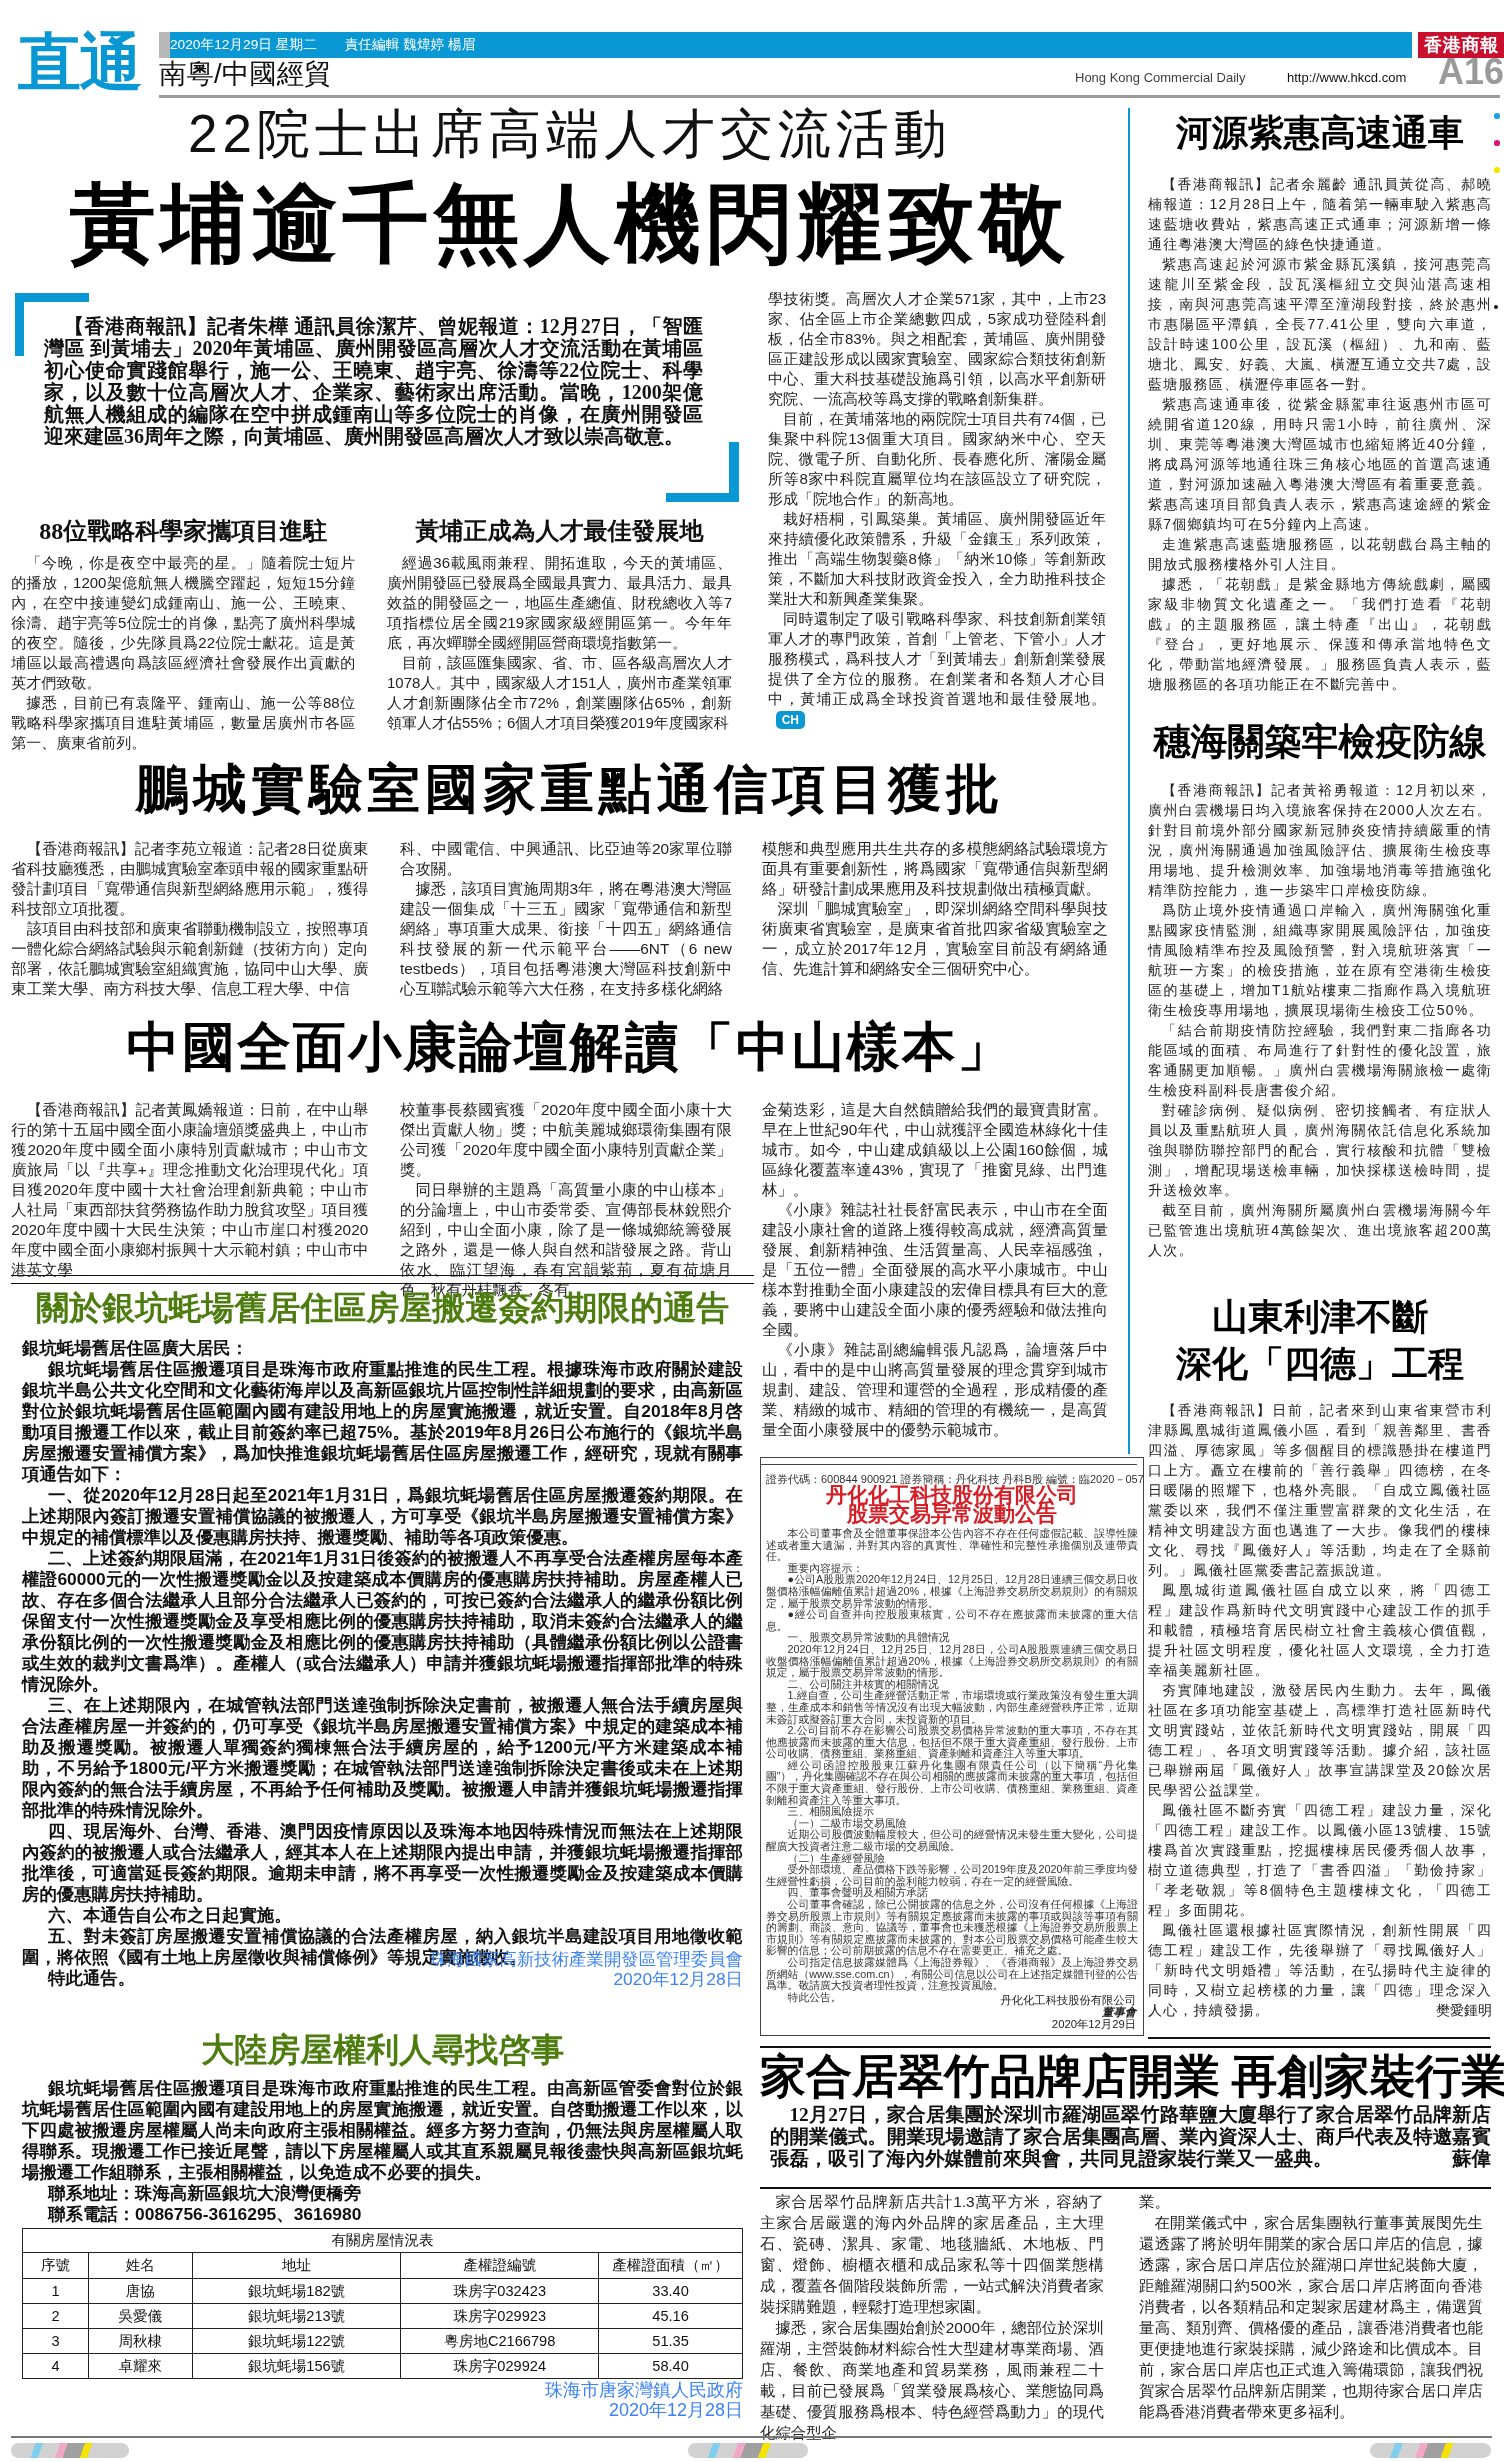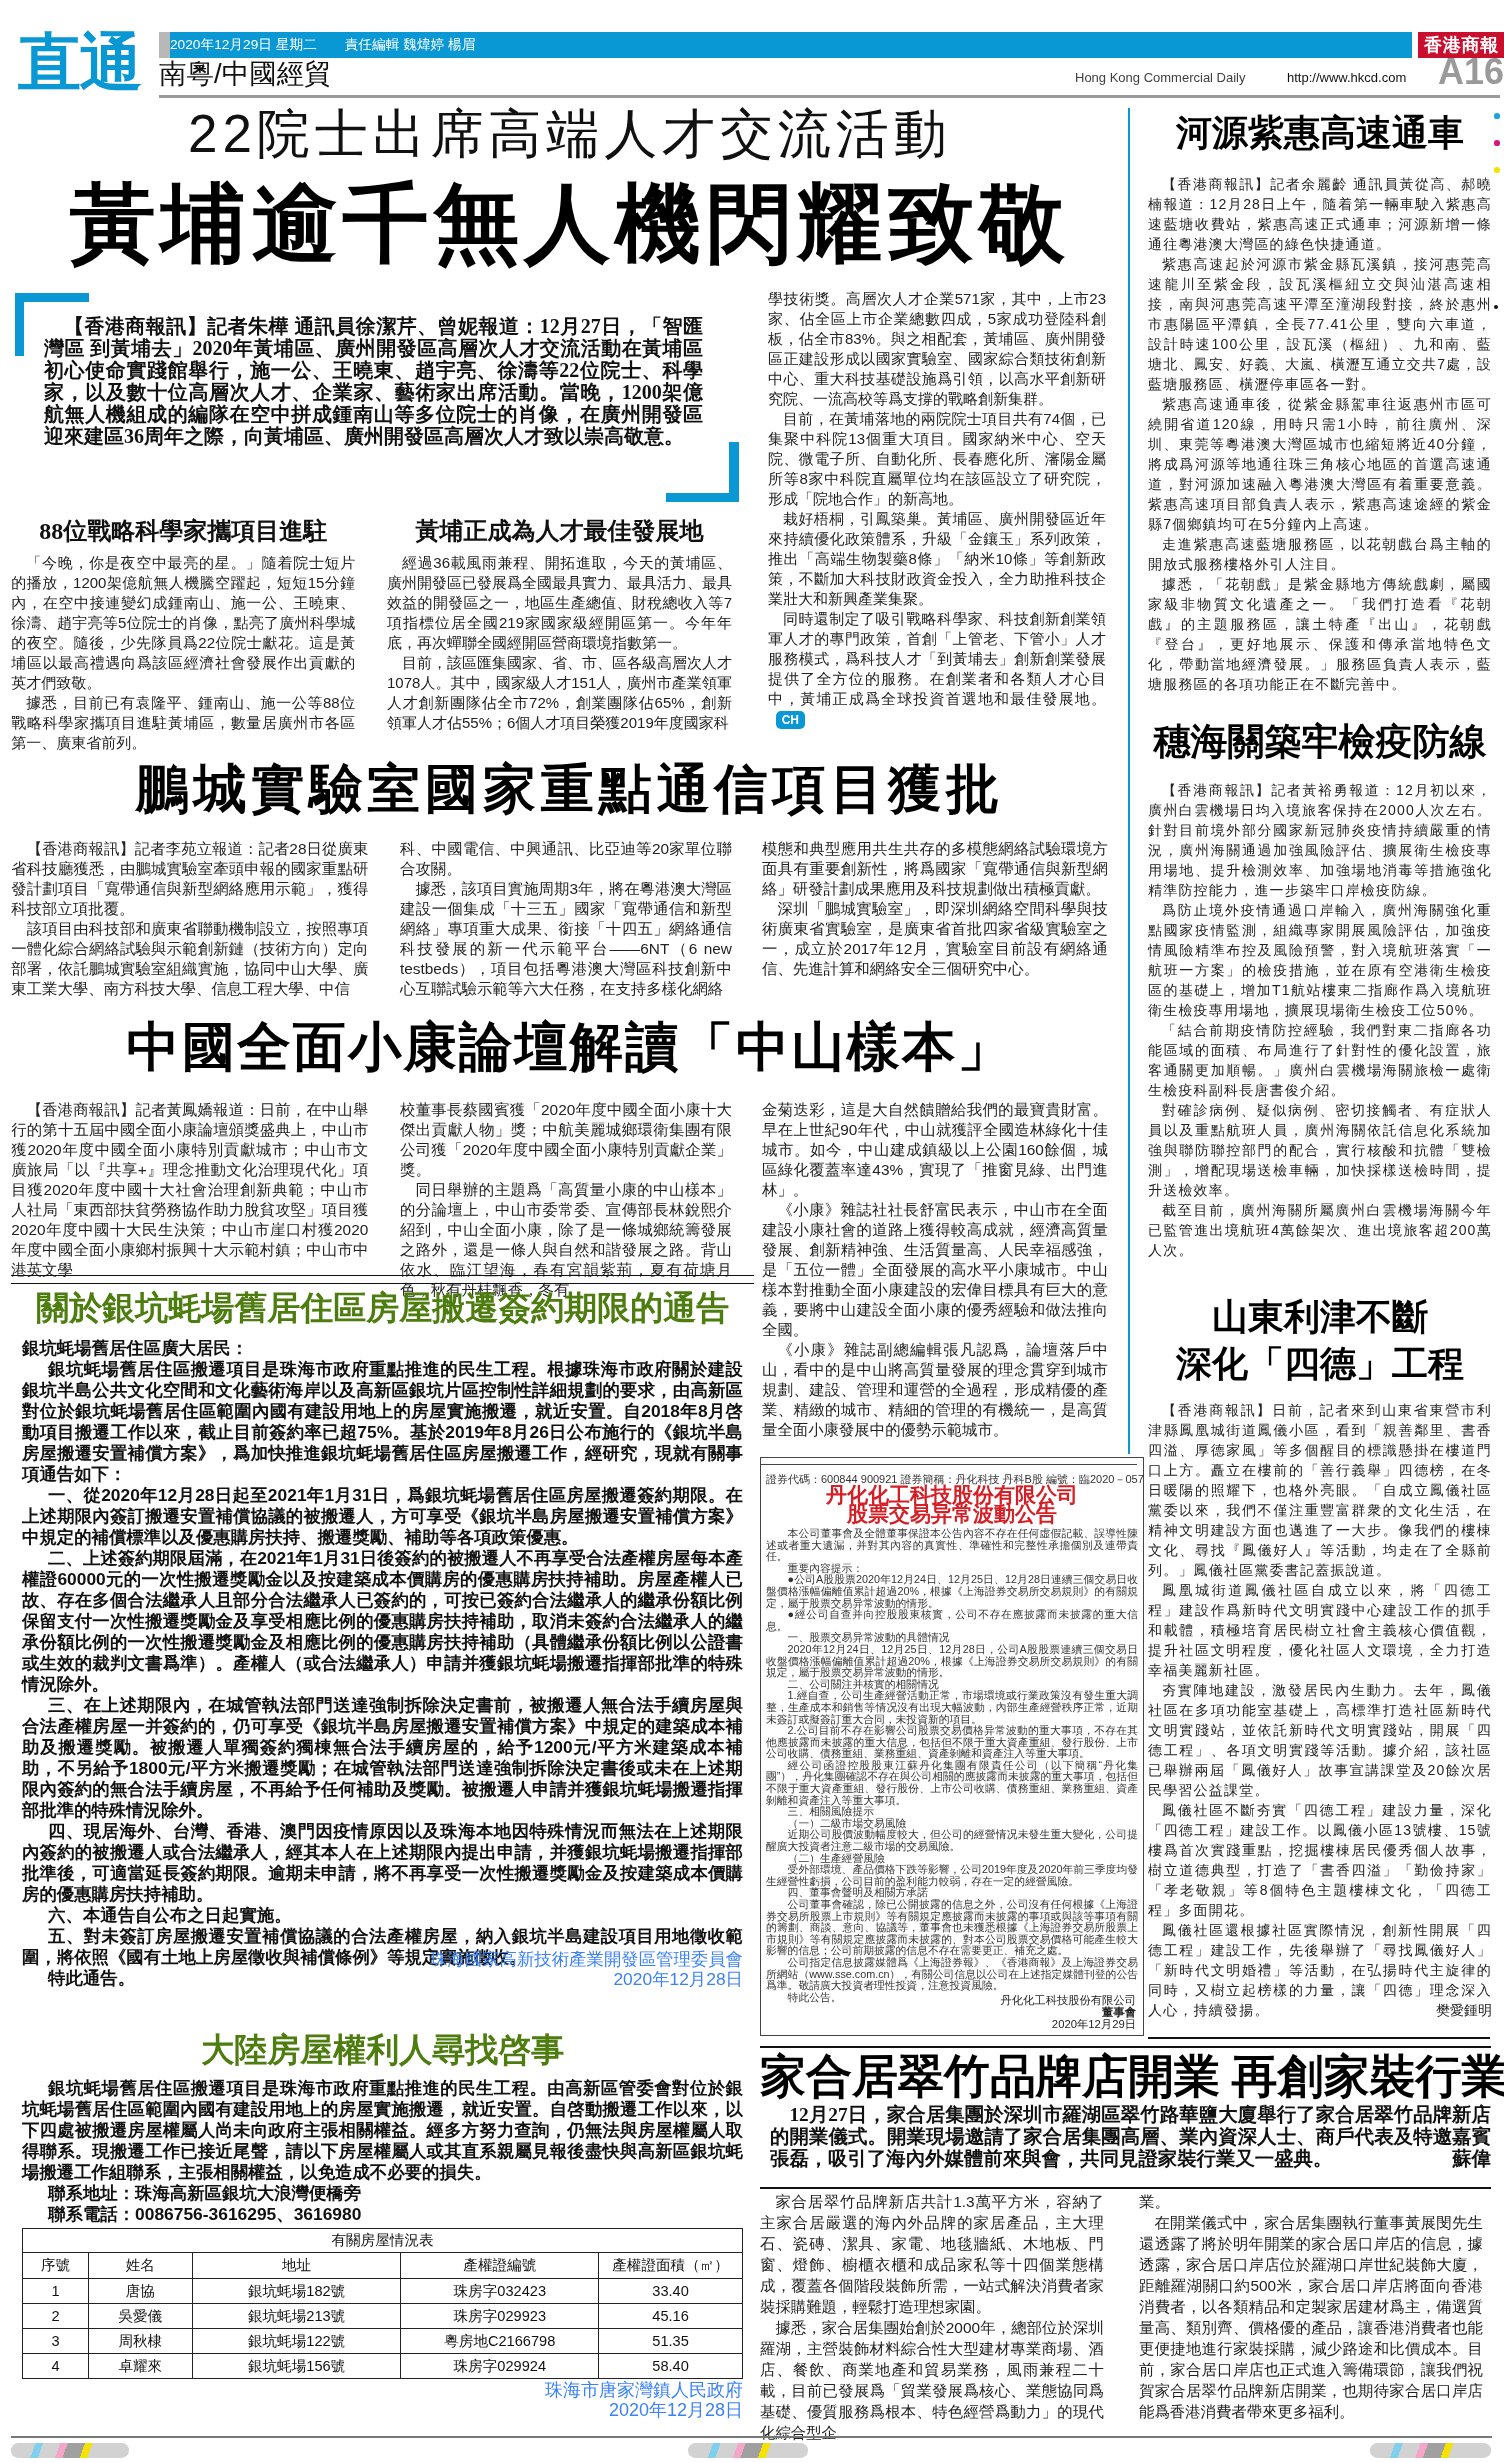--- a/index.html
+++ b/index.html
@@ -256,21 +256,21 @@
     <p>近期公司股價波動幅度較大，但公司的經營情况未發生重大變化，公司提醒廣大投資者注意二級市場的交易風險。</p>
     <p>（二）生產經營風險</p>
     <p>受外部環境、產品價格下跌等影響，公司2019年度及2020年前三季度均發生經營性虧損，公司目前的盈利能力較弱，存在一定的經營風險。</p>
     <p>四、董事會聲明及相關方承諾</p>
     <p>公司董事會確認，除已公開披露的信息之外，公司沒有任何根據《上海證券交易所股票上市規則》等有關規定應披露而未披露的事項或與該等事項有關的籌劃、商談、意向、協議等，董事會也未獲悉根據《上海證券交易所股票上市規則》等有關規定應披露而未披露的、對本公司股票交易價格可能產生較大影響的信息；公司前期披露的信息不存在需要更正、補充之處。</p>
     <p>公司指定信息披露媒體爲《上海證券報》、《香港商報》及上海證券交易所網站（www.sse.com.cn），有關公司信息以公司在上述指定媒體刊登的公告爲準。敬請廣大投資者理性投資，注意投資風險。</p>
     <p>特此公告。</p>
   </div>
   <div class="abs stock-sign sans">
     <div>丹化化工科技股份有限公司</div>
-    <div style="font-weight:bold;">董事會</div>
+    <div style="font-weight:bold;font-style:italic;">董事會</div>
     <div>2020年12月29日</div>
   </div>
 
   <div class="abs rcol rtitle serif" style="top:112px;font-size:36px;line-height:42px;">河源紫惠高速通車</div>
   <div class="abs rcol rbody sans" style="top:174px;">
     <p>【香港商報訊】記者余麗齡 通訊員黃從高、郝曉楠報道：12月28日上午，隨着第一輛車駛入紫惠高速藍塘收費站，紫惠高速正式通車；河源新增一條通往粵港澳大灣區的綠色快捷通道。</p>
     <p>紫惠高速起於河源市紫金縣瓦溪鎮，接河惠莞高速龍川至紫金段，設瓦溪樞紐立交與汕湛高速相接，南與河惠莞高速平潭至潼湖段對接，終於惠州市惠陽區平潭鎮，全長77.41公里，雙向六車道，設計時速100公里，設瓦溪（樞紐）、九和南、藍塘北、鳳安、好義、大嵐、橫瀝互通立交共7處，設藍塘服務區、橫瀝停車區各一對。</p>
     <p>紫惠高速通車後，從紫金縣駕車往返惠州市區可繞開省道120線，用時只需1小時，前往廣州、深圳、東莞等粵港澳大灣區城市也縮短將近40分鐘，將成爲河源等地通往珠三角核心地區的首選高速通道，對河源加速融入粵港澳大灣區有着重要意義。紫惠高速項目部負責人表示，紫惠高速途經的紫金縣7個鄉鎮均可在5分鐘內上高速。</p>
     <p>走進紫惠高速藍塘服務區，以花朝戲台爲主軸的開放式服務樓格外引人注目。</p>
     <p>據悉，「花朝戲」是紫金縣地方傳統戲劇，屬國家級非物質文化遺產之一。「我們打造看『花朝戲』的主題服務區，讓土特產『出山』，花朝戲『登台』，更好地展示、保護和傳承當地特色文化，帶動當地經濟發展。」服務區負責人表示，藍塘服務區的各項功能正在不斷完善中。</p>

